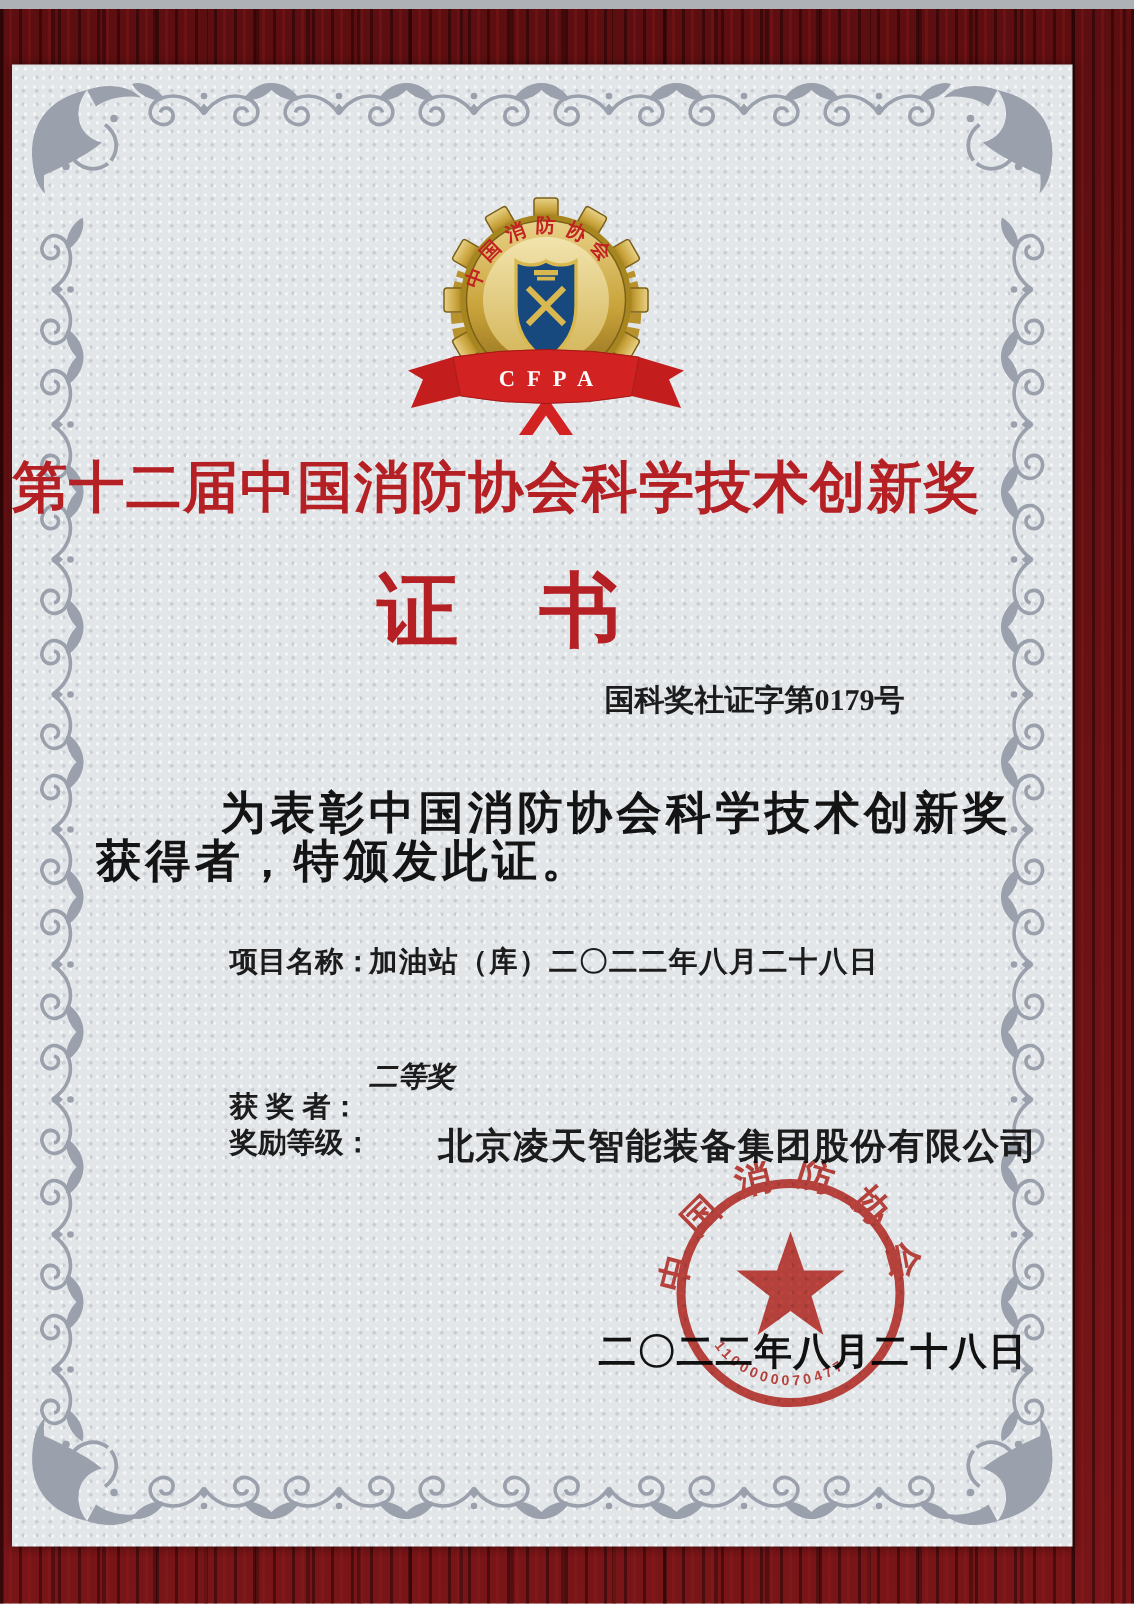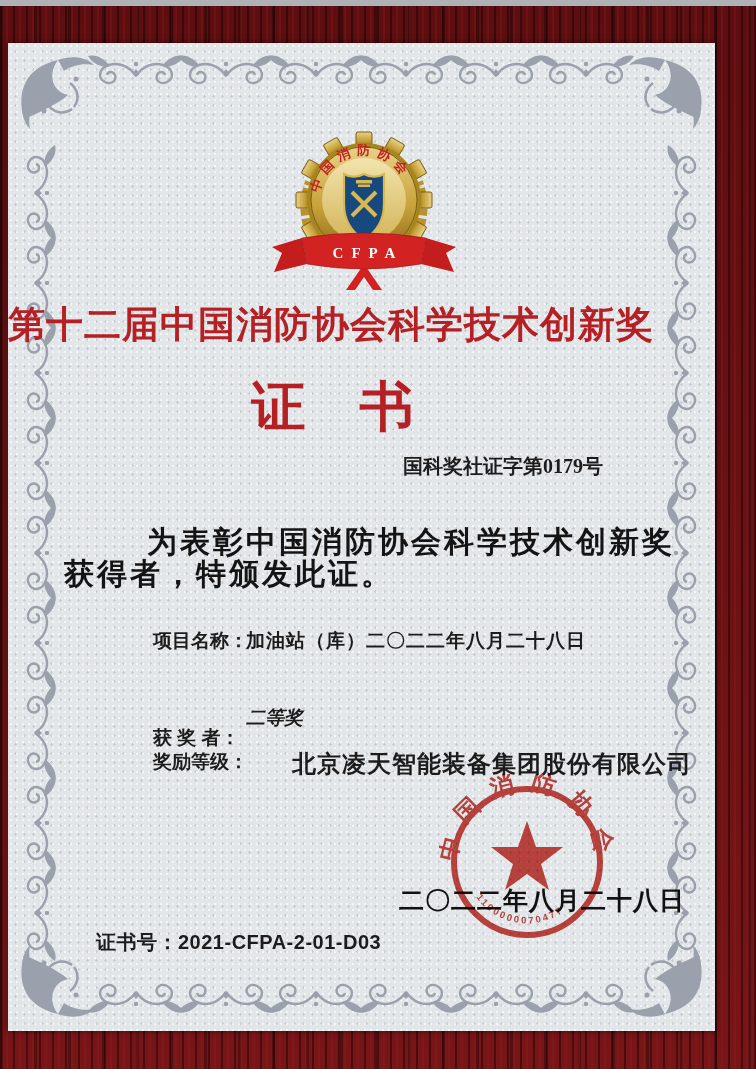--- a/index.html
+++ b/index.html
@@ -191,15 +191,14 @@
       <polygon points="88,47 97,73 124,73 102,90 110,116 88,100 66,116 74,90 52,73 79,73" fill="#c63a32"></polygon>
       <text font-size="24" font-weight="bold" fill="#c63a32" letter-spacing="14" font-family="Liberation Serif, serif">
         <textPath href="#sealArc" startOffset="22">中国消防协会</textPath>
       </text>
       <text font-size="9.5" font-weight="bold" fill="#c63a32" letter-spacing="2.4" font-family="Liberation Sans, sans-serif">
         <textPath href="#sealNumArc" startOffset="6">1100000070477</textPath>
       </text>
     </svg>
   </div>
 
-  <div class="abs cert-no">证书号：2021-CFPA-2-01-D03</div>
 
 </div>
 
 </body></html>

